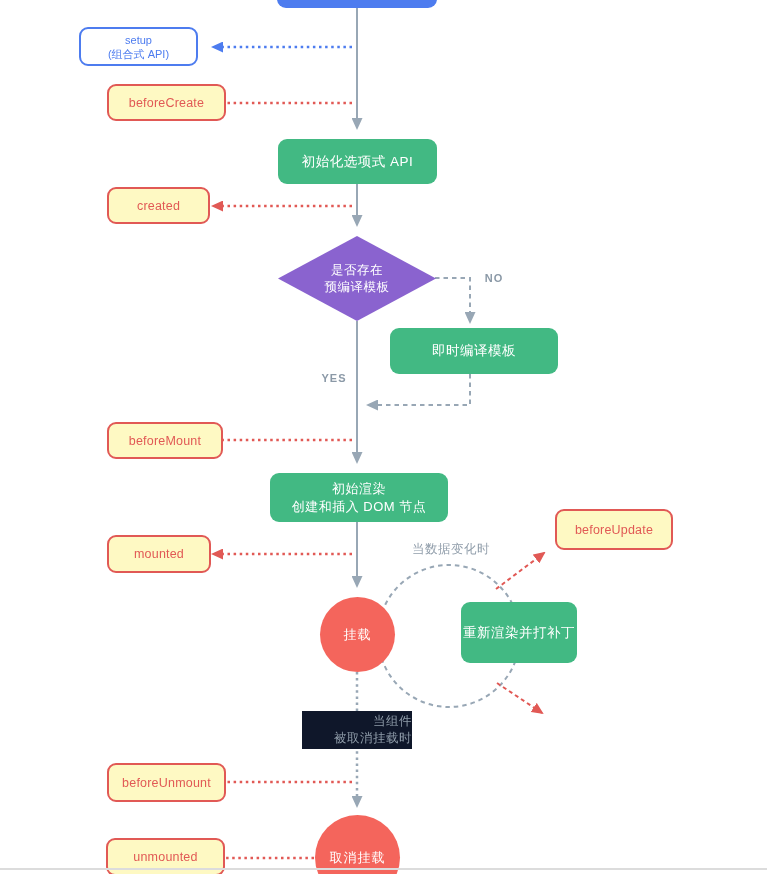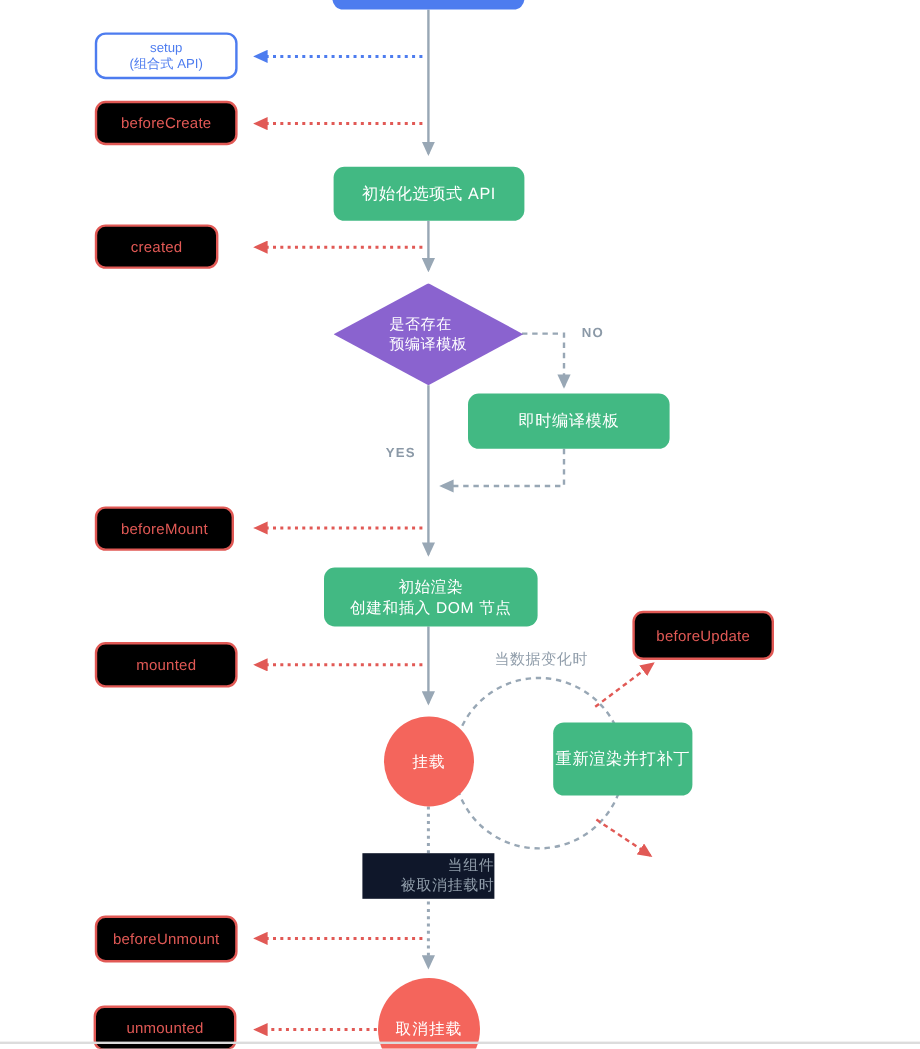--- a/index.html
+++ b/index.html
@@ -16,27 +16,27 @@
   body{font-family:"Liberation Sans","DejaVu Sans",sans-serif;}
   .stage{
     position:relative;width:767px;height:874px;background:#fff;overflow:hidden;
   }
   .stage svg.connectors{position:absolute;left:0;top:0;z-index:1;}
   .node{position:absolute;z-index:2;display:flex;align-items:center;justify-content:center;
         text-align:center;border-radius:9px;}
   .fill-blue{background:var(--blue);}
   .fill-green{background:var(--green);color:#fff;}
   .fill-coral{background:var(--coral);color:#fff;border-radius:50%;}
-  .outline-red{background:#000000;border:2px solid var(--red);color:var(--red);font-size:12.5px;letter-spacing:.2px;}
+  .outline-red{background:#fef9c3;border:2px solid var(--red);color:var(--red);font-size:12.5px;letter-spacing:.2px;margin-left:28px;}
   .outline-blue{background:#fff;border:2px solid var(--blue);color:var(--blue);font-size:11px;line-height:14px;}
   .green-text{font-size:13.5px;letter-spacing:.5px;}
   .two-line{line-height:18px;font-size:13px;letter-spacing:.5px;}
   .diamond{
     position:absolute;z-index:2;background:var(--purple);color:#fff;
-    display:flex;align-items:center;justify-content:center;text-align:left;
+    display:flex;align-items:center;justify-content:center;text-align:center;
     clip-path:polygon(50% 0,100% 50%,50% 100%,0 50%);
     font-size:12.5px;line-height:17px;letter-spacing:.5px;
   }
   .edge-label{
     position:absolute;z-index:3;color:var(--label-gray);font-size:12.5px;
     text-align:center;letter-spacing:.5px;
   }
   .edge-label.bold{font-weight:bold;font-size:11px;color:#8b99a7;letter-spacing:1px;}
   .edge-label.on-white{background:#0f172a;line-height:17px;padding:2px 0;text-align:right;}
   .circle-label{font-size:13px;letter-spacing:1px;}
@@ -148,21 +148,21 @@
     <span>beforeMount</span>
   </div>
 
   <div class="node fill-green two-line" style="left:270px;top:473px;width:178px;height:49px;">
     <div>
       <span class="sr">初始渲染</span>
       <span class="sr">创建和插入 DOM 节点</span>
     </div>
   </div>
 
-  <div class="node outline-red" style="left:79px;top:535px;width:119px;height:38px;">
+  <div class="node outline-red" style="left:79px;top:535px;width:104px;height:38px;">
     <span>mounted</span>
   </div>
 
   <div class="edge-label" style="left:391px;top:541px;width:120px;">当数据变化时</div>
 
   <div class="node fill-coral circle-label" style="left:320px;top:597px;width:75px;height:75px;">
     <span>挂载</span>
   </div>
 
   <div class="node outline-red" style="left:527px;top:509px;width:118px;height:41px;">

